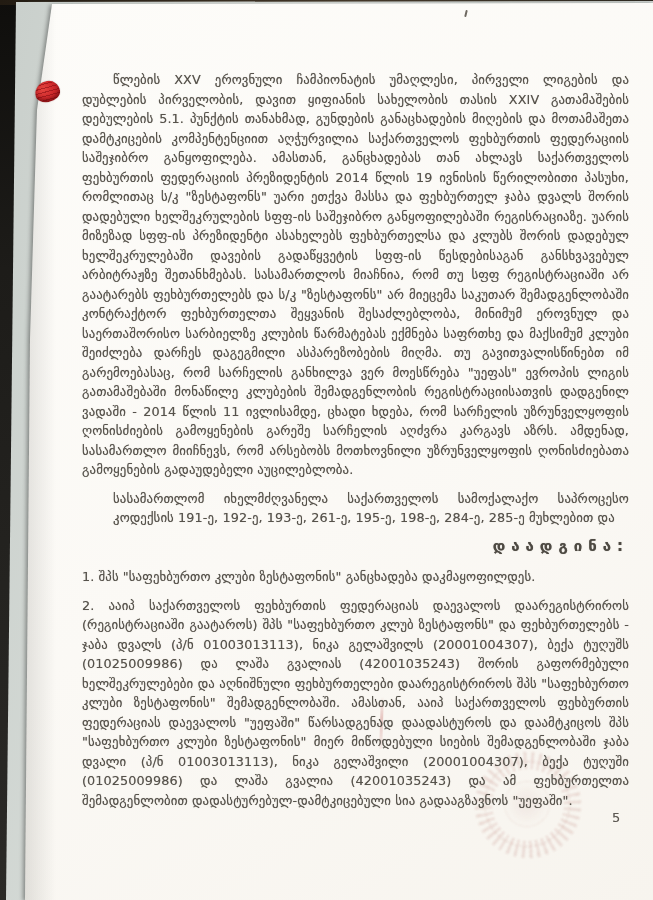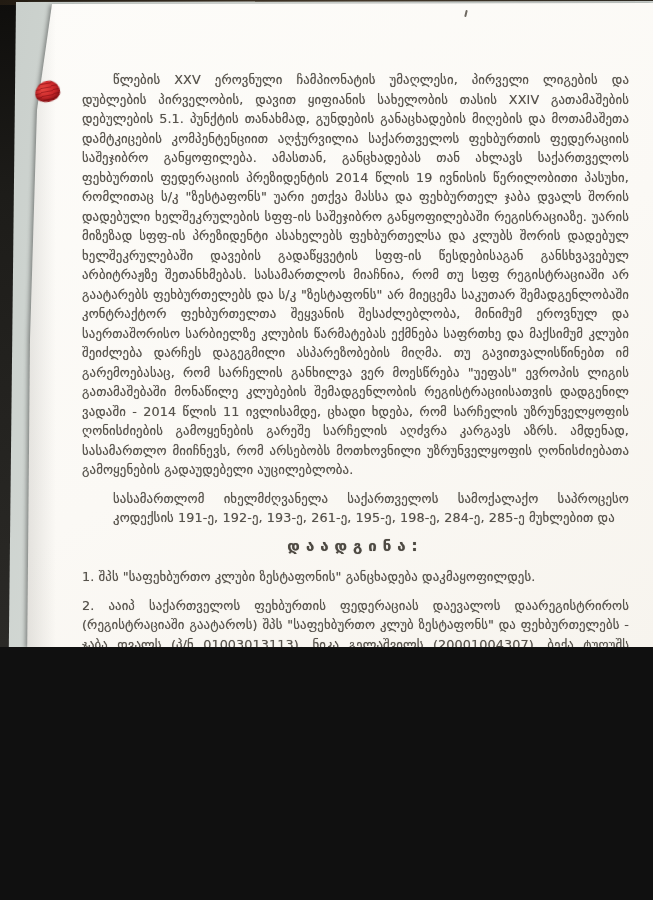--- a/index.html
+++ b/index.html
@@ -1,17 +1,17 @@
 <!DOCTYPE html>
 <html><head>
 <meta charset="utf-8">
 <style>
   html,body{margin:0;padding:0;background:#101010;}
   .scan{
-    position:relative;width:653px;height:647px;overflow:hidden;
+    position:relative;width:653px;height:900px;overflow:hidden;
     background:linear-gradient(180deg,#0f0e0c 0%,#1d1c19 30%,#2b2a27 100%);
     font-family:"DejaVu Sans",sans-serif;
   }
   .top-line{
     position:absolute;left:0;top:0;width:653px;height:5px;
     background:linear-gradient(90deg,#221b12,#45392a 55%,#2e2a22);
   }
   .under-page{
     position:absolute;inset:0;
     clip-path:polygon(16px 2px,653px 1px,653px 900px,6px 900px);
@@ -39,21 +39,21 @@
   .content{
     position:absolute;left:82px;top:70px;width:547px;z-index:3;
     font-size:12.8px;line-height:19.5px;color:#56524b;
     text-align:justify;letter-spacing:0.1px;
     text-shadow:0 0 0.7px rgba(86,82,75,0.55);
   }
   .content p{margin:0 0 9px 0;}
   .para-first{text-indent:31px;}
   .para-legal{margin-left:31px !important;}
   .ruling-heading{
-    margin:5px 0 11px 0;text-align:center;
+    margin:5px 0 11px 0;text-align:right;
     font-size:15px;font-weight:bold;letter-spacing:6px;color:#4d4942;
     text-shadow:0 0 0.8px rgba(77,73,66,0.6);
   }
   .page-number{
     position:absolute;left:612px;top:810px;z-index:3;
     font-size:13px;color:#5d5953;text-shadow:0 0 0.6px rgba(93,89,83,0.5);
   }
   .stamp{
     position:absolute;left:467px;top:744px;width:118px;height:118px;z-index:2;
     border-radius:50%;

